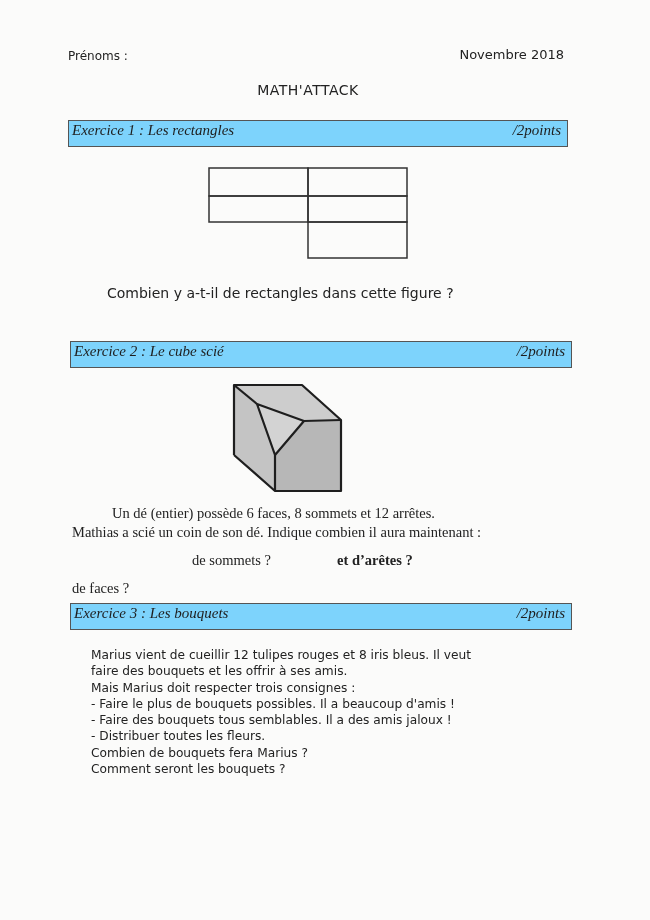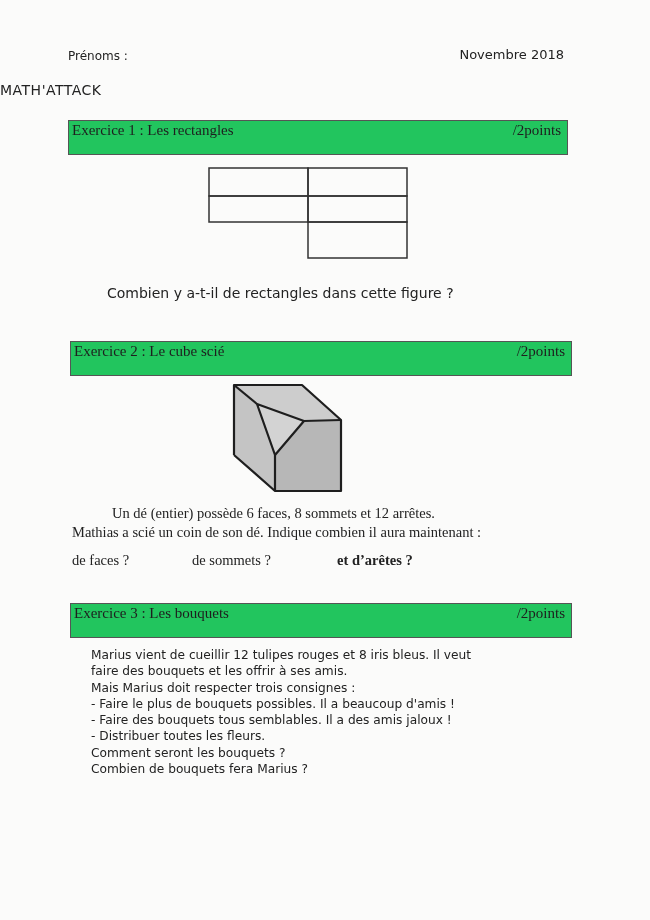--- a/index.html
+++ b/index.html
@@ -7,47 +7,48 @@
     width: 650px; height: 920px; position: relative; overflow: hidden;
     background: #fbfbfa;
     color: #222;
   }
   .abs { position: absolute; }
   .comic { font-family: "DejaVu Sans", sans-serif; }
   .sans { font-family: "DejaVu Sans", sans-serif; }
 
   #prenoms { left: 68px; top: 49px; font-size: 12px; }
   #date { right: 86px; top: 47px; font-size: 13px; }
-  #title { left: 0; width: 616px; top: 82px; font-size: 14px; letter-spacing: 0.5px; }
+  #title { left: 0; width: 616px; text-align: center; top: 82px; font-size: 14px; letter-spacing: 0.5px; }
 
   .ex-bar {
-    position: absolute; height: 35px;
-    background: #22c55e;
+    position: absolute; height: 27px;
+    background: #7dd3fc;
     border: 1px solid #555;
     box-sizing: border-box;
     font-family: "Liberation Serif", serif;
     font-size: 15px; color: #1e1e1e;
     line-height: 18px;
+    font-style: italic;
   }
   .ex-bar .ex-title { position: absolute; left: 3px; top: 0; }
   .ex-bar .ex-points { position: absolute; right: 6px; top: 0; }
 
   #ex1 { left: 68px; top: 120px; width: 500px; }
   #ex2 { left: 70px; top: 341px; width: 502px; }
   #ex3 { left: 70px; top: 603px; width: 502px; }
 
   #rect-fig { left: 205px; top: 165px; }
   #q1 { left: 107px; top: 285px; font-size: 14px; }
 
   #cube-fig { left: 220px; top: 375px; }
 
   .serif-text { font-family: "Liberation Serif", serif; font-size: 14.5px; color: #222; }
   #line1 { left: 72px; top: 505px; margin-left: 40px; }
   #line2 { left: 72px; top: 524px; text-align: center; }
-  #ans-faces { left: 72px; top: 552px; }
+  #ans-faces { left: 72px; top: 580px; }
   #ans-sommets { left: 192px; top: 552px; }
   #ans-aretes { left: 337px; top: 552px; font-weight: bold; }
 
   #bouquets { left: 91px; top: 647px; font-size: 12.2px; line-height: 16.3px; color: #222; }
   #bouquets div { white-space: nowrap; }
 </style>
 </head>
 <body>
 
 <div id="prenoms" class="abs comic">Prénoms :</div>
@@ -105,15 +106,15 @@
   <span class="ex-points">/2points</span>
 </div>
 
 <div id="bouquets" class="abs sans">
   <div>Marius vient de cueillir 12 tulipes rouges et 8 iris bleus. Il veut</div>
   <div>faire des bouquets et les offrir à ses amis.</div>
   <div>Mais Marius doit respecter trois consignes :</div>
   <div>- Faire le plus de bouquets possibles. Il a beaucoup d'amis !</div>
   <div>- Faire des bouquets tous semblables. Il a des amis jaloux !</div>
   <div>- Distribuer toutes les fleurs.</div>
+  <div>Combien de bouquets fera Marius ?</div>
   <div>Comment seront les bouquets ?</div>
-  <div>Combien de bouquets fera Marius ?</div>
 </div>
 
 </body></html>

